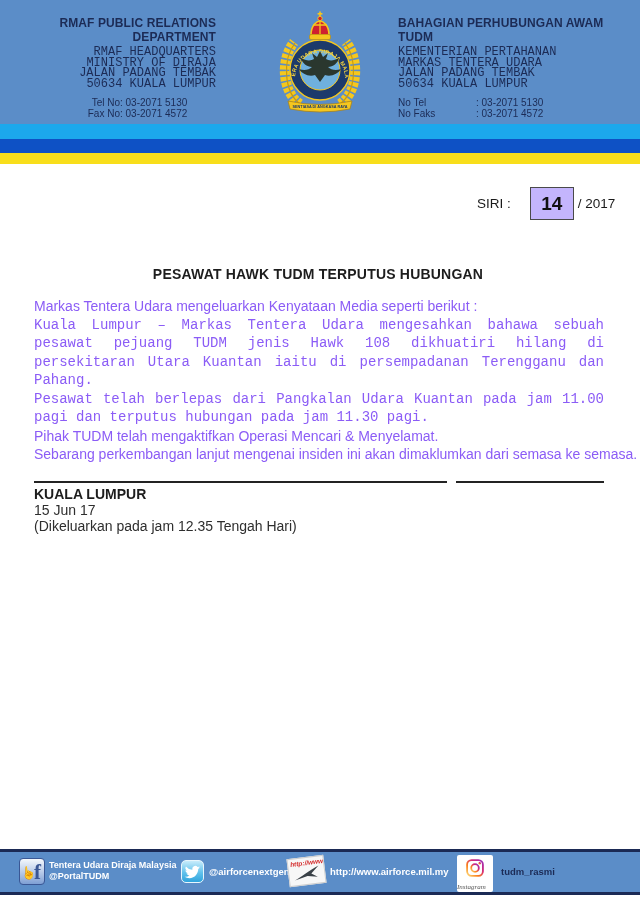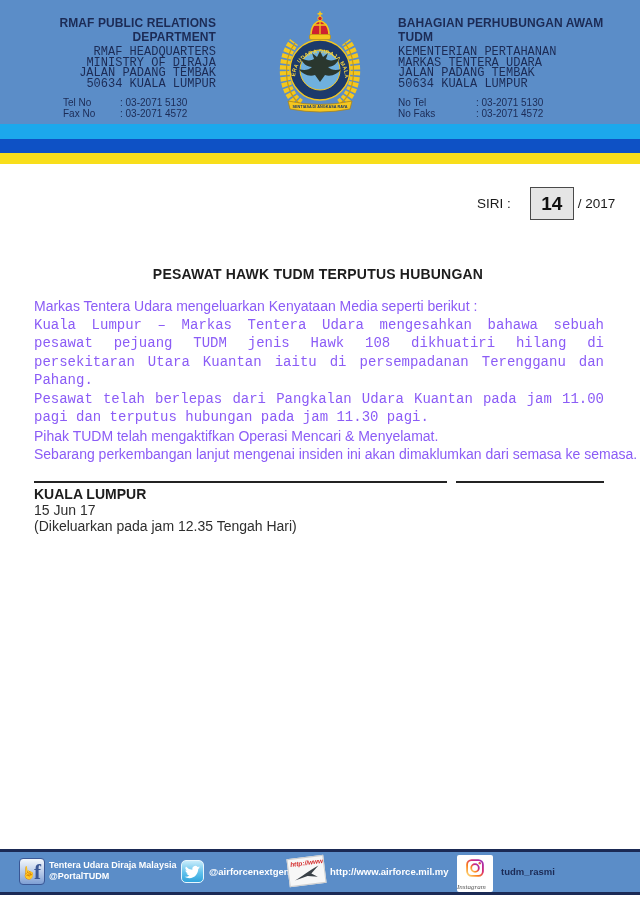--- a/index.html
+++ b/index.html
@@ -10,35 +10,35 @@
     margin:0 auto;
   }
   
   .header{position:absolute;left:0;top:0;width:640px;height:124px;background:#5b8dc8;}
   .hdr-block{position:absolute;color:#1c2b55;}
   .hdr-left{left:0;top:16px;width:216px;text-align:right;}
   .hdr-right{left:398px;top:16px;width:225px;text-align:left;}
   .hdr-title{font-size:12px;font-weight:bold;margin-bottom:3px;letter-spacing:.1px;}
   .hdr-line{font-size:12px;line-height:10.5px;font-family:Liberation Mono, monospace;}
   .hdr-contacts{margin-top:9px;}
-  .hdr-left .hdr-contacts{text-align:left;padding-left:63px;}
+  .hdr-left .hdr-contacts{text-align:right;padding-left:63px;}
   .contact-row{display:flex;font-size:10px;line-height:10.5px;}
   .hdr-left .contact-row .c-label{width:57px;}
   .hdr-right .contact-row .c-label{width:78px;}
   
   .crest{position:absolute;left:272px;top:8px;width:96px;height:108px;}
   
   .stripe{position:absolute;left:0;width:640px;}
   .stripe-cyan{top:124px;height:15px;background:#1ca8ec;}
   .stripe-blue{top:139px;height:14px;background:#0e51c5;}
   .stripe-yellow{top:153px;height:11px;background:#f8de1b;}
   
   .siri-row{position:absolute;top:187px;left:477px;display:flex;align-items:center;color:#1a1a1a;}
   .siri-label{font-size:13.5px;margin-right:19px;}
-  .siri-box{width:42px;height:31px;border:1.5px solid #4a4a4a;background:#e5e5e5;
+  .siri-box{width:42px;height:31px;border:1.5px solid #4a4a4a;background:#c4b5fd;
     display:flex;align-items:center;justify-content:center;}
   .siri-number{font-size:19px;font-weight:bold;color:#111;}
   .siri-suffix{font-size:13.5px;margin-left:4px;}
   
   .doc-title{position:absolute;top:228px;left:0;width:640px;text-align:center;
     font-size:26px;font-weight:bold;color:#1d1d1d;letter-spacing:.5px;}
   .doc-subtitle{position:absolute;top:266px;left:0;width:636px;text-align:center;
     font-size:14px;font-weight:bold;color:#1d1d1d;letter-spacing:.2px;}
   
   .body-text{position:absolute;top:297px;left:34px;width:570px;color:#8b5cf6;

